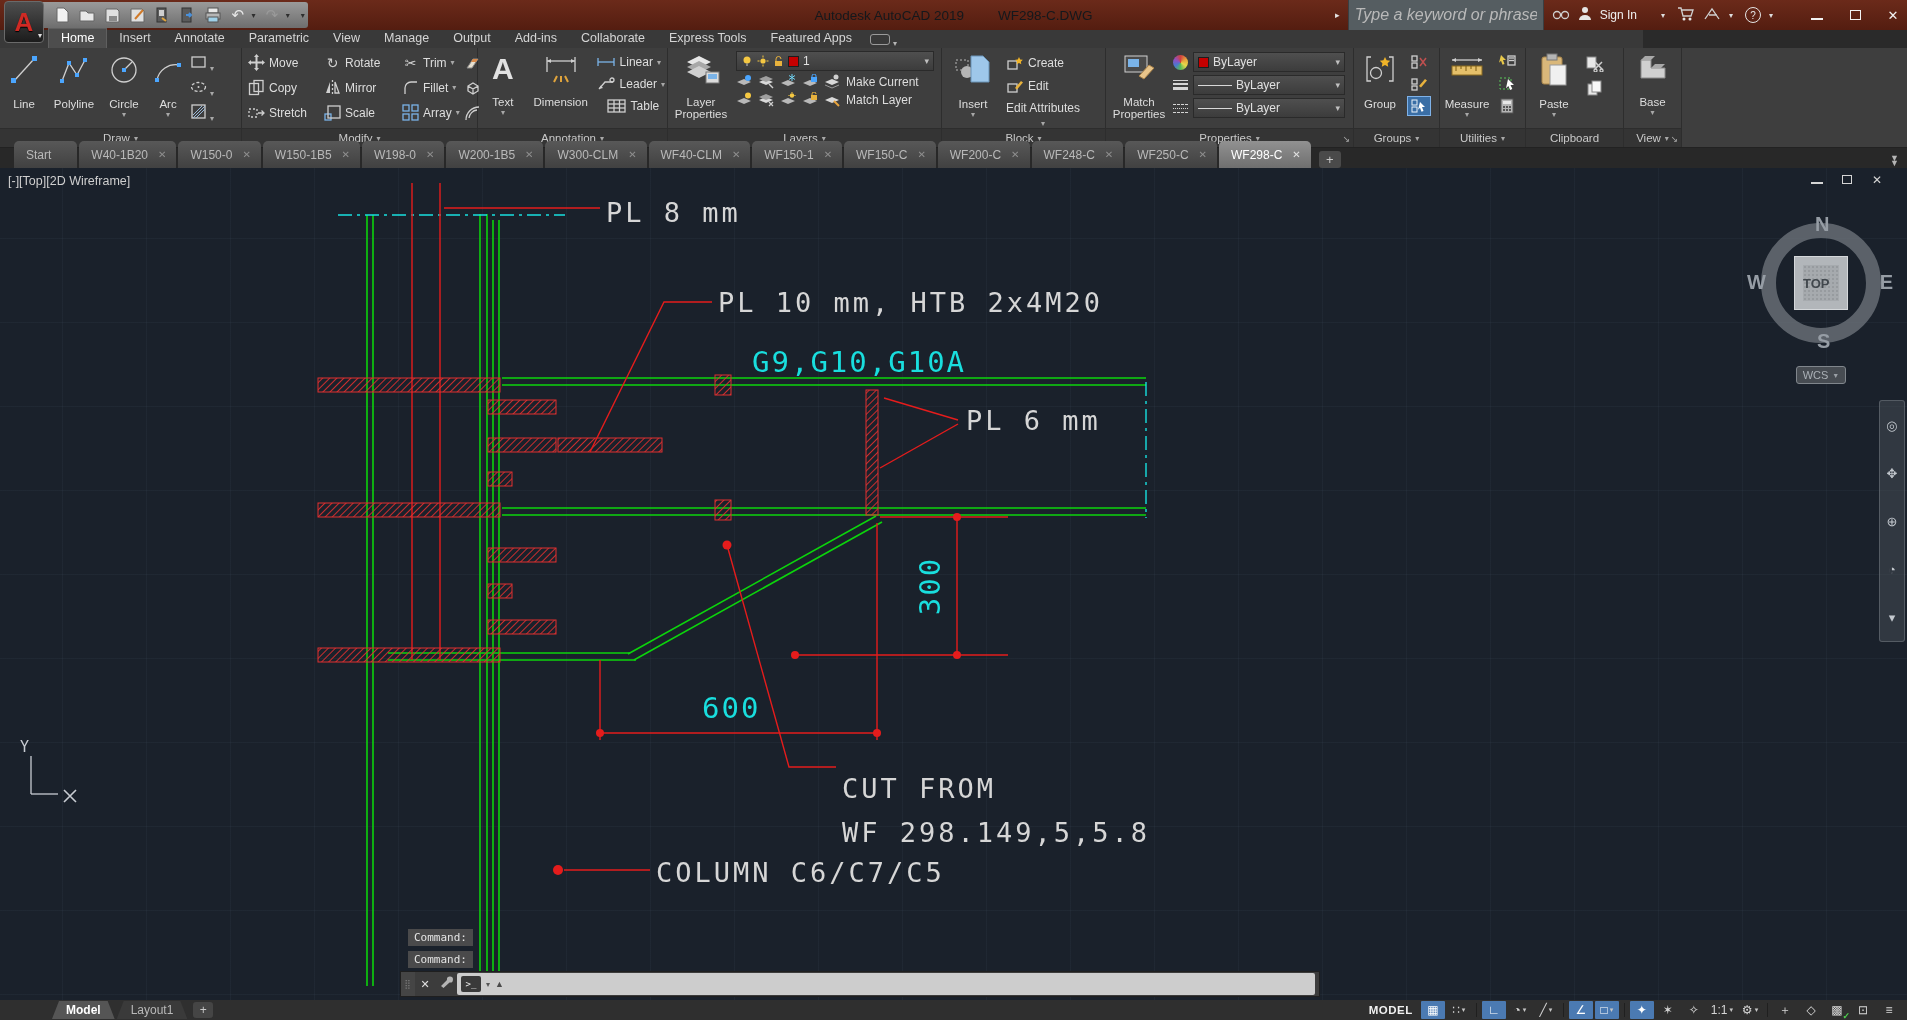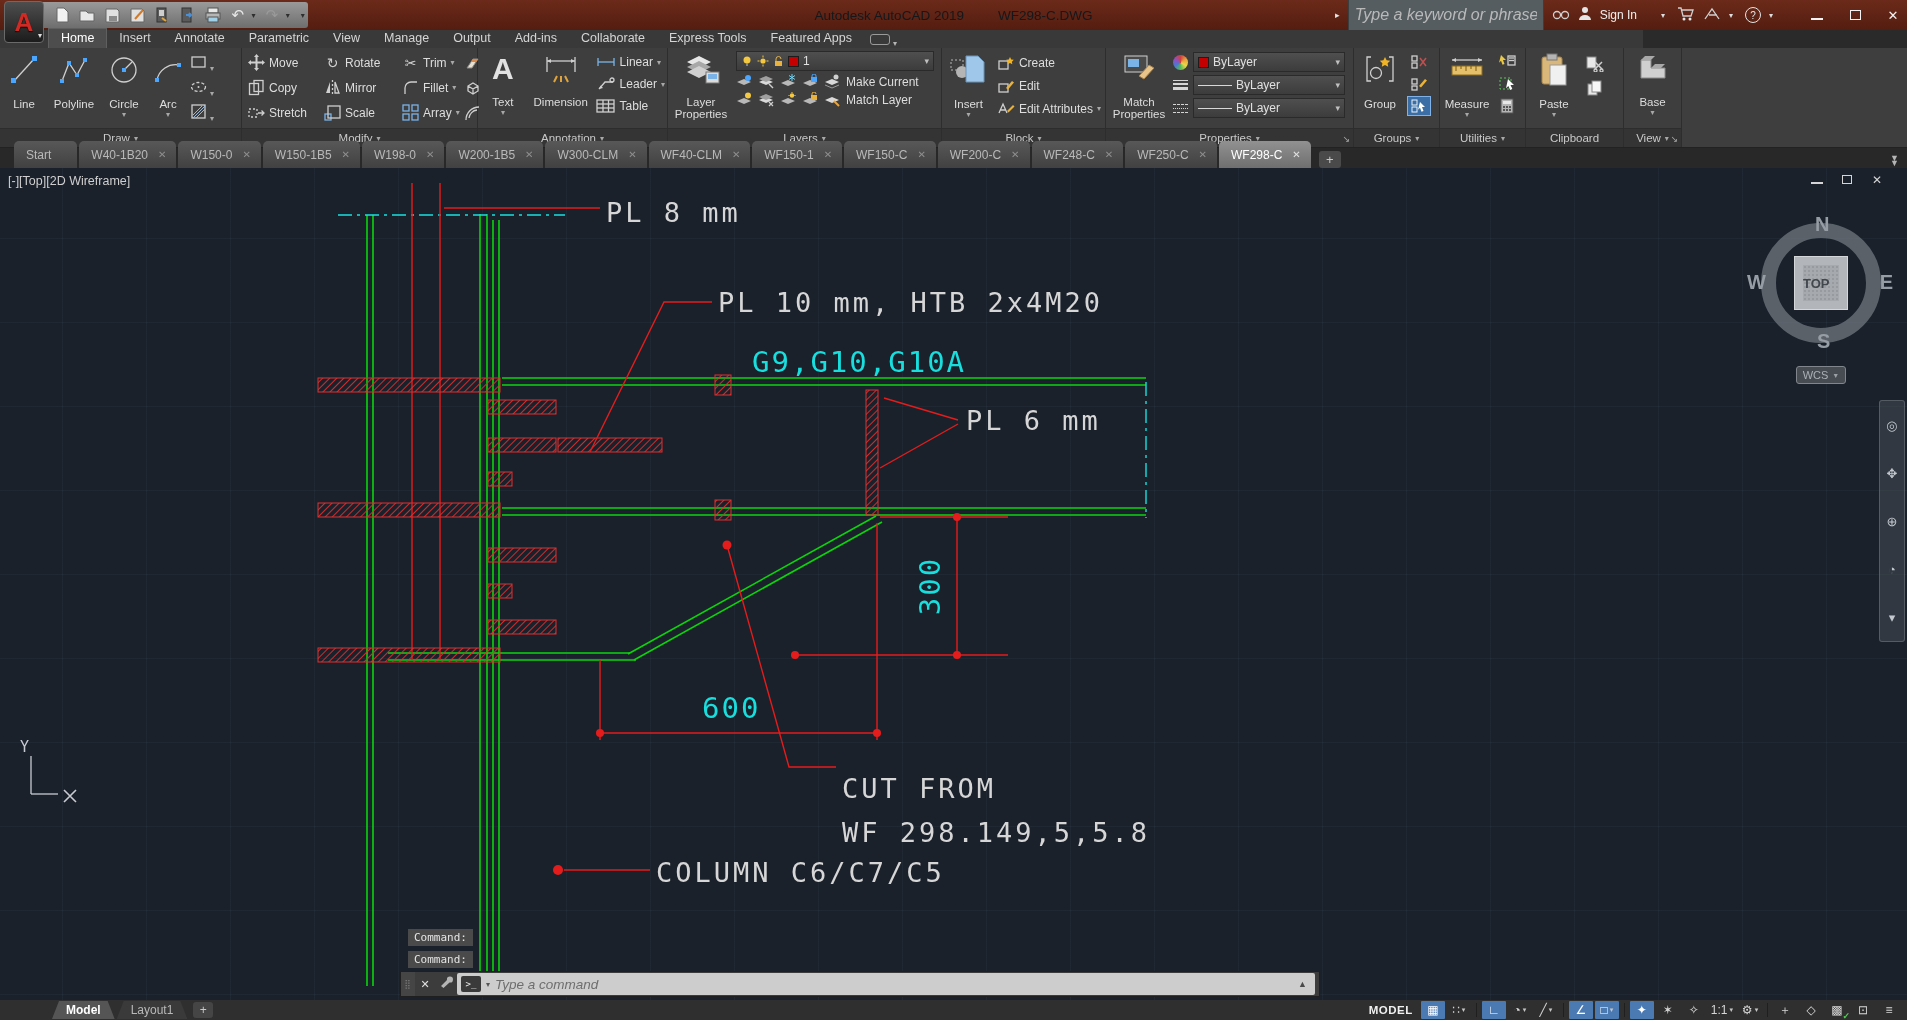--- a/index.html
+++ b/index.html
@@ -440,21 +440,21 @@
           </div>
         <div class="rowbtn" style="height:22px;">
             <svg width="20" height="14">
               <path d="M3 12 L9 5 H17" class="s"></path>
               <circle cx="16" cy="3" r="2" class="s"></circle>
               <path d="M3 12 l4 -1 -2.5 -2.5 z" fill="#cfcfcf"></path>
             </svg>
             <span class="lbl">Leader</span>
             <span class="pc">▾</span>
           </div>
-        <div class="rowbtn" style="height:22px;">
+        <div class="rowbtn" style="height:22px;margin-left:11px;">
             <svg width="20" height="14">
               <rect x="1" y="1" width="17" height="12" class="s"></rect>
               <line x1="1" y1="5" x2="18" y2="5" class="s"></line>
               <line x1="1" y1="9" x2="18" y2="9" class="s"></line>
               <line x1="7" y1="1" x2="7" y2="13" class="s"></line>
               <line x1="12.5" y1="1" x2="12.5" y2="13" class="s"></line>
             </svg>
             <span class="lbl">Table</span>
           </div>
       </div>
@@ -587,21 +587,21 @@
             </svg>
             <span class="lbl">Create</span>
           </div>
         <div class="rowbtn" style="height:23px;">
             <svg width="18" height="16">
               <rect x="2" y="6" width="9" height="8" class="s"></rect>
               <path d="M9 10 L15 3 l2 1.5 -6 7 z" fill="#e8b23d"></path>
             </svg>
             <span class="lbl">Edit</span>
           </div>
-        <div class="rowbtn" style="height:23px;">
+        <div class="rowbtn" style="height:23px;flex-direction:column;">
             <svg width="18" height="16">
               <path d="M2 12 l4 -9 4 9 m-6.5 -3 h5" class="s"></path>
               <path d="M10 10 L16 4 l1.5 1.5 -6 6 z" fill="#e8b23d"></path>
             </svg>
             <span class="lbl">Edit Attributes</span>
             <span class="pc">▾</span>
           </div>
       </div>
     </div>
     <div class="plabel">
@@ -1004,21 +1004,20 @@
   <div id="cmd-grip">⣿</div>
   <div id="cmd-close">✕</div>
   <div id="cmd-wrench">
     <svg width="14" height="14">
         <path d="M2 11 L8 5 a3 3 0 1 1 2.5 2.5 L4.5 13 z" fill="#b5b5b5"></path>
       </svg>
   </div>
   <div id="cmd-input-wrap">
     <span id="cmd-icon">&gt;_</span>
     <span id="cmd-icon-caret">▾</span>
-    <input id="cmd-input" placeholder="Type a command" style="">
     <span id="cmd-up">▲</span>
   </div>
 </div>
 
 <div id="statusbar">
   <div id="layout-tabs">
     <div class="ltab active">Model</div>
     <div class="ltab">Layout1</div>
     <div id="ltab-plus">+</div>
   </div>

